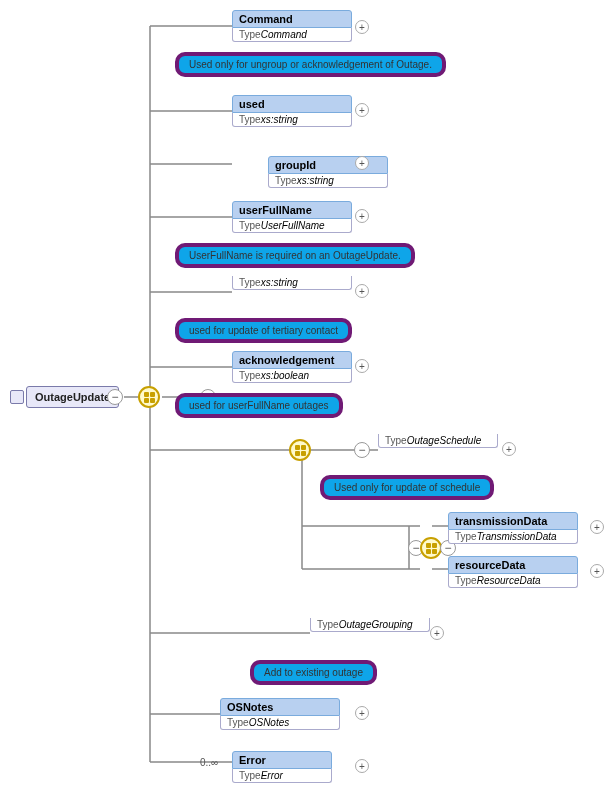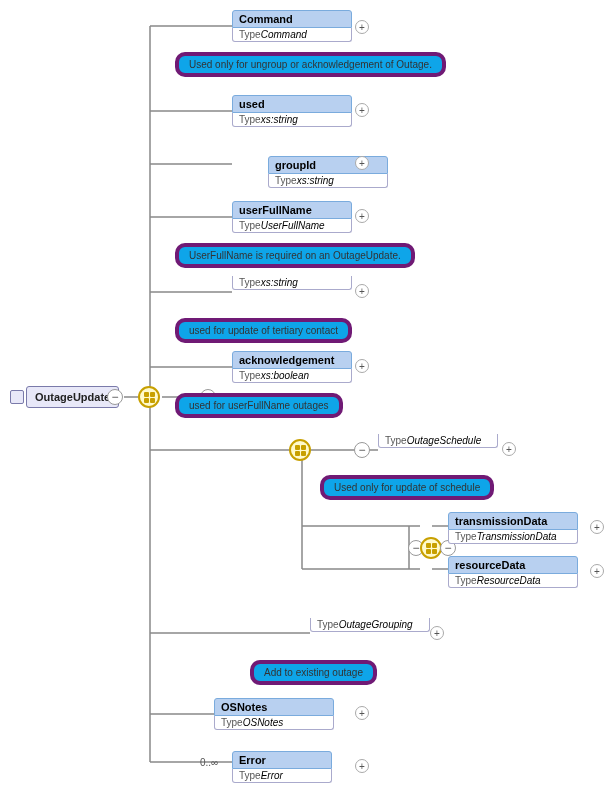--- a/index.html
+++ b/index.html
@@ -343,21 +343,21 @@
   <div style="position:absolute; left:310px; top:618px; min-width:120px;">
     <div class="node-type-row">
       <span class="node-type-label">Type</span>
       <span class="node-type-value">OutageGrouping</span>
     </div>
   </div>
   <div class="desc-box" style="left:250px; top:660px;">
     <span>Add to existing outage</span>
   </div>
 
-  <div style="position:absolute; left:214px; top:698px; min-width:120px;">
+  <div style="position:absolute; left:220px; top:698px; min-width:120px;">
     <div class="blue-header node-header">
       <span>OSNotes</span>
     </div>
     <div class="node-type-row">
       <span class="node-type-label">Type</span>
       <span class="node-type-value">OSNotes</span>
     </div>
   </div>
 
   <div style="position:absolute; left:232px; top:751px; min-width:100px;">

